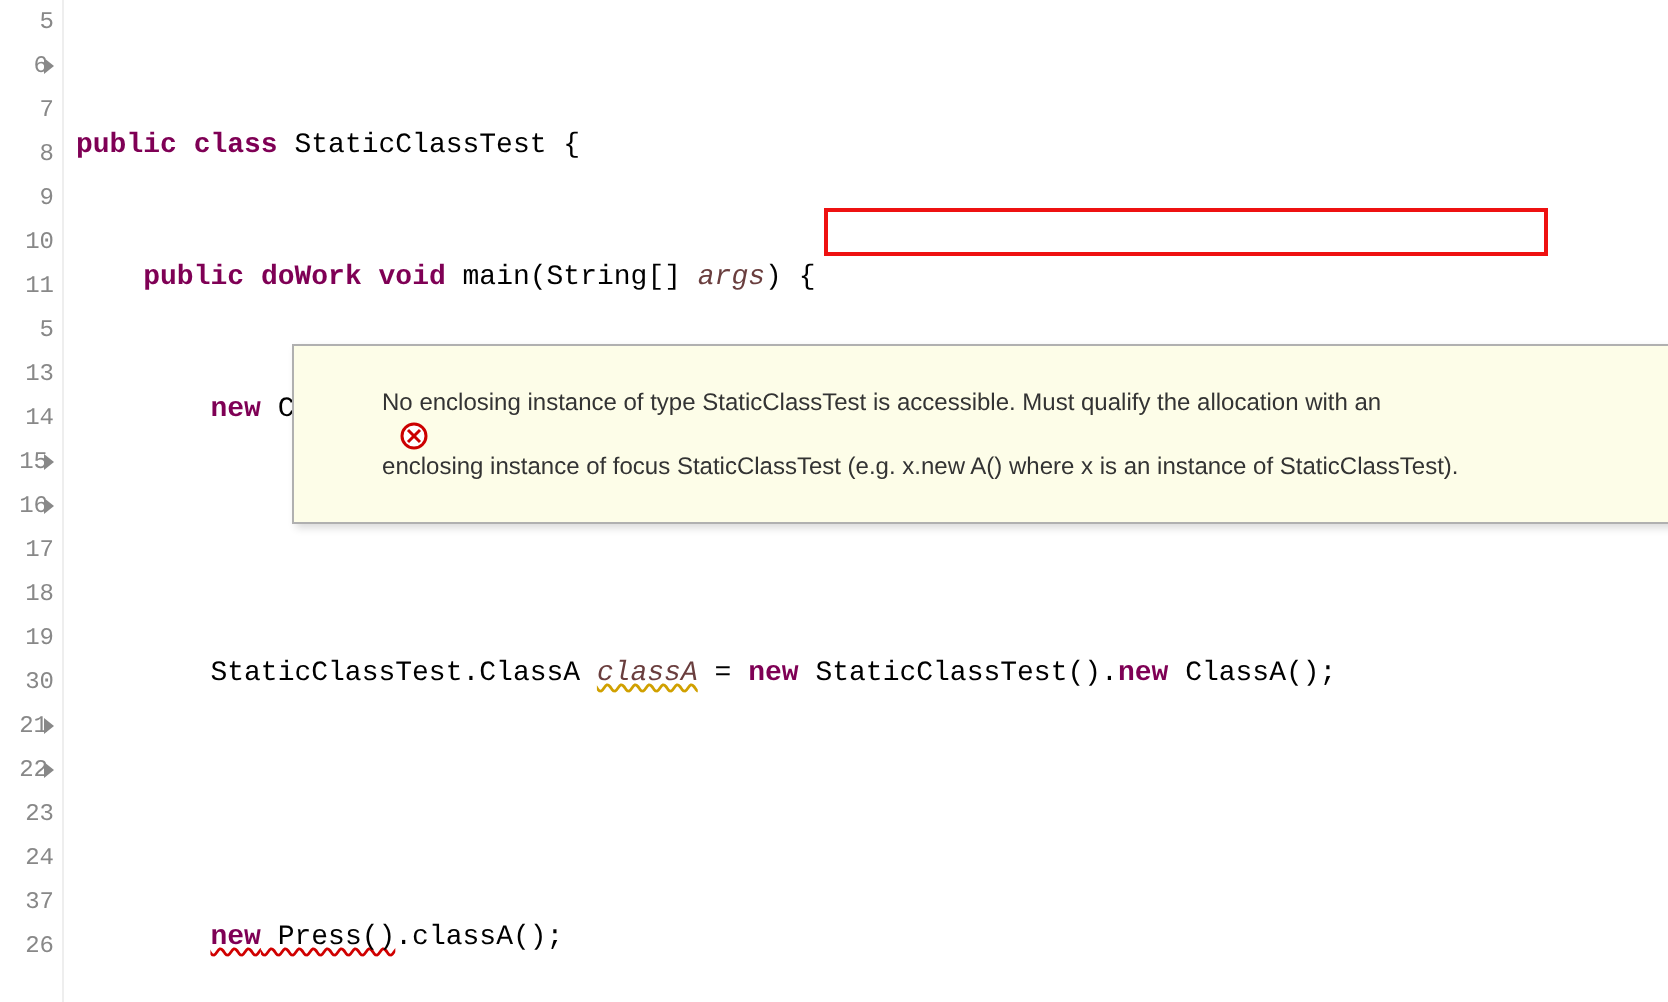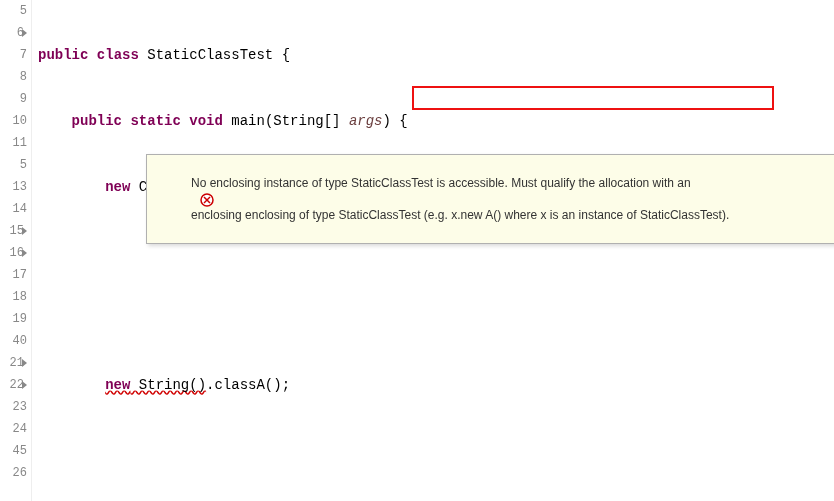--- a/index.html
+++ b/index.html
@@ -29,20 +29,21 @@
     line-height: 22px;
   }
   .gutter .ln { height: 22px; }
   .gutter .folded { position: relative; }
   .code {
     flex: 1;
     padding-left: 6px;
     position: relative;
     line-height: 22px;
     white-space: pre;
+    margin-top: 18px;
   }
   .codeline { height: 22px; position: relative; }
   .kw { color: #7f0055; font-weight: bold; }
   .var { color: #6a3e3e; font-style: italic; }
   .plain { color: #000; }
   .warn-underline {
     text-decoration: underline wavy #d0a000;
     text-decoration-skip-ink: none;
   }
   .err-underline {
@@ -102,36 +103,37 @@
     <div class="ln">10</div>
     <div class="ln">11</div>
     <div class="ln">5</div>
     <div class="ln">13</div>
     <div class="ln">14</div>
     <div class="ln folded"><span>15</span><span class="fold-tri"></span></div>
     <div class="ln folded"><span>16</span><span class="fold-tri"></span></div>
     <div class="ln">17</div>
     <div class="ln">18</div>
     <div class="ln">19</div>
-    <div class="ln">40</div>
+    <div class="ln">30</div>
     <div class="ln folded"><span>21</span><span class="fold-tri"></span></div>
     <div class="ln folded"><span>22</span><span class="fold-tri"></span></div>
     <div class="ln">23</div>
     <div class="ln">24</div>
-    <div class="ln">45</div>
+    <div class="ln">37</div>
     <div class="ln">26</div>
   </div>
 
   <div class="code">
     <div class="codeline"><span class="kw">public</span><span class="plain"> </span><span class="kw">class</span><span class="plain"> StaticClassTest {</span></div>
-    <div class="codeline">    <span class="kw">public</span><span class="plain"> </span><span class="kw">static</span><span class="plain"> </span><span class="kw">void</span><span class="plain"> main(String[] </span><span class="var">args</span><span class="plain">) {</span></div>
+    <div class="codeline">    <span class="kw">public</span><span class="plain"> </span><span class="kw">doWork</span><span class="plain"> </span><span class="kw">void</span><span class="plain"> main(String[] </span><span class="var">args</span><span class="plain">) {</span></div>
     <div class="codeline">        <span class="kw">new</span><span class="plain"> ClassB().doWork();</span></div>
     <div class="codeline"></div>
+    <div class="codeline">        <span class="plain">StaticClassTest.ClassA </span><span class="var warn-underline">classA</span><span class="plain"> = </span><span class="kw">new</span><span class="plain"> StaticClassTest().</span><span class="kw">new</span><span class="plain"> ClassA();</span></div>
     <div class="codeline"></div>
-    <div class="codeline">        <span class="kw err-underline">new</span><span class="plain err-underline"> String()</span><span class="plain">.classA();</span></div>
+    <div class="codeline">        <span class="kw err-underline">new</span><span class="plain err-underline"> Press()</span><span class="plain">.classA();</span></div>
     
     
     
     
     
     
     
     
     
     
@@ -146,19 +148,19 @@
 
     
     <div class="tooltip" style="left:114px; top:154px; width:708px;">
       <span class="erricon">
         <svg viewBox="0 0 14 14">
             <circle cx="7" cy="7" r="6" fill="#fff" stroke="#c00" stroke-width="1.5"></circle>
             <line x1="4" y1="4" x2="10" y2="10" stroke="#c00" stroke-width="1.5"></line>
             <line x1="10" y1="4" x2="4" y2="10" stroke="#c00" stroke-width="1.5"></line>
           </svg>
       </span><span>No enclosing instance of type StaticClassTest is accessible. Must qualify the allocation with an</span><br>
-      <span style="display:inline-block;width:18px"></span><span>enclosing enclosing of type StaticClassTest </span><span>(e.g. x.new A() where x is an instance of StaticClassTest).</span>
+      <span style="display:inline-block;width:18px"></span><span>enclosing instance of focus StaticClassTest </span><span>(e.g. x.new A() where x is an instance of StaticClassTest).</span>
     </div>
     <div class="redbox" style="left:370px; top:168px; width:370px; height:18px;"></div>
 
     <div class="hint" style="left:654px; top:194px;">Press 'F2' for focus</div>
   </div>
 </div>
 
 </body></html>

